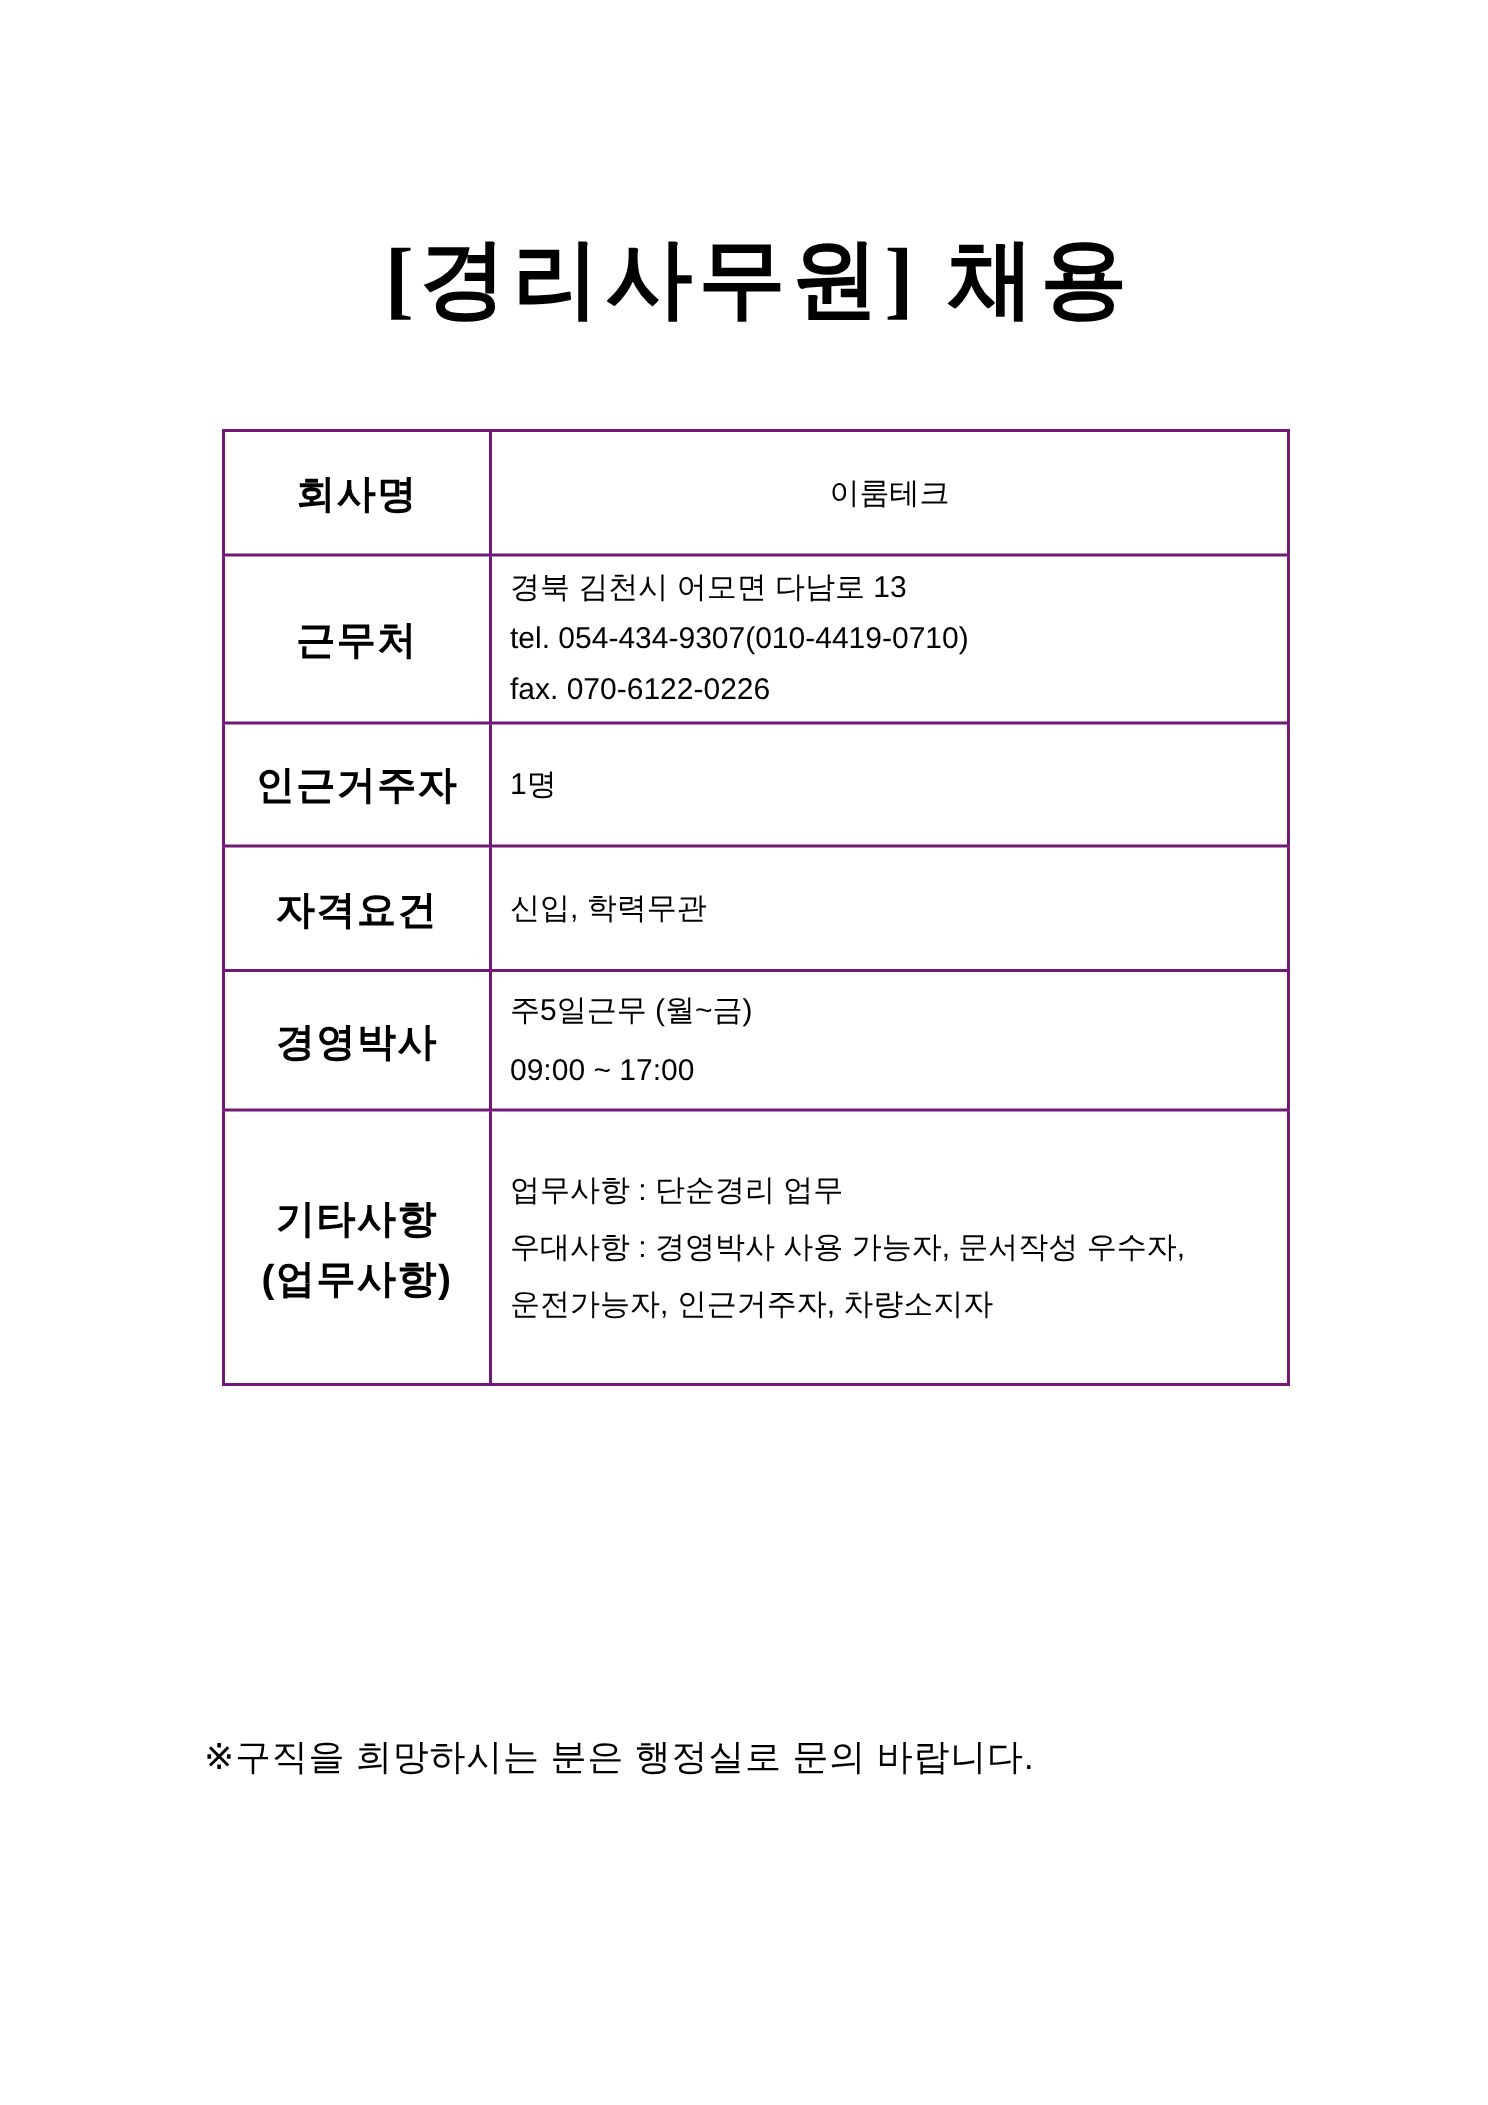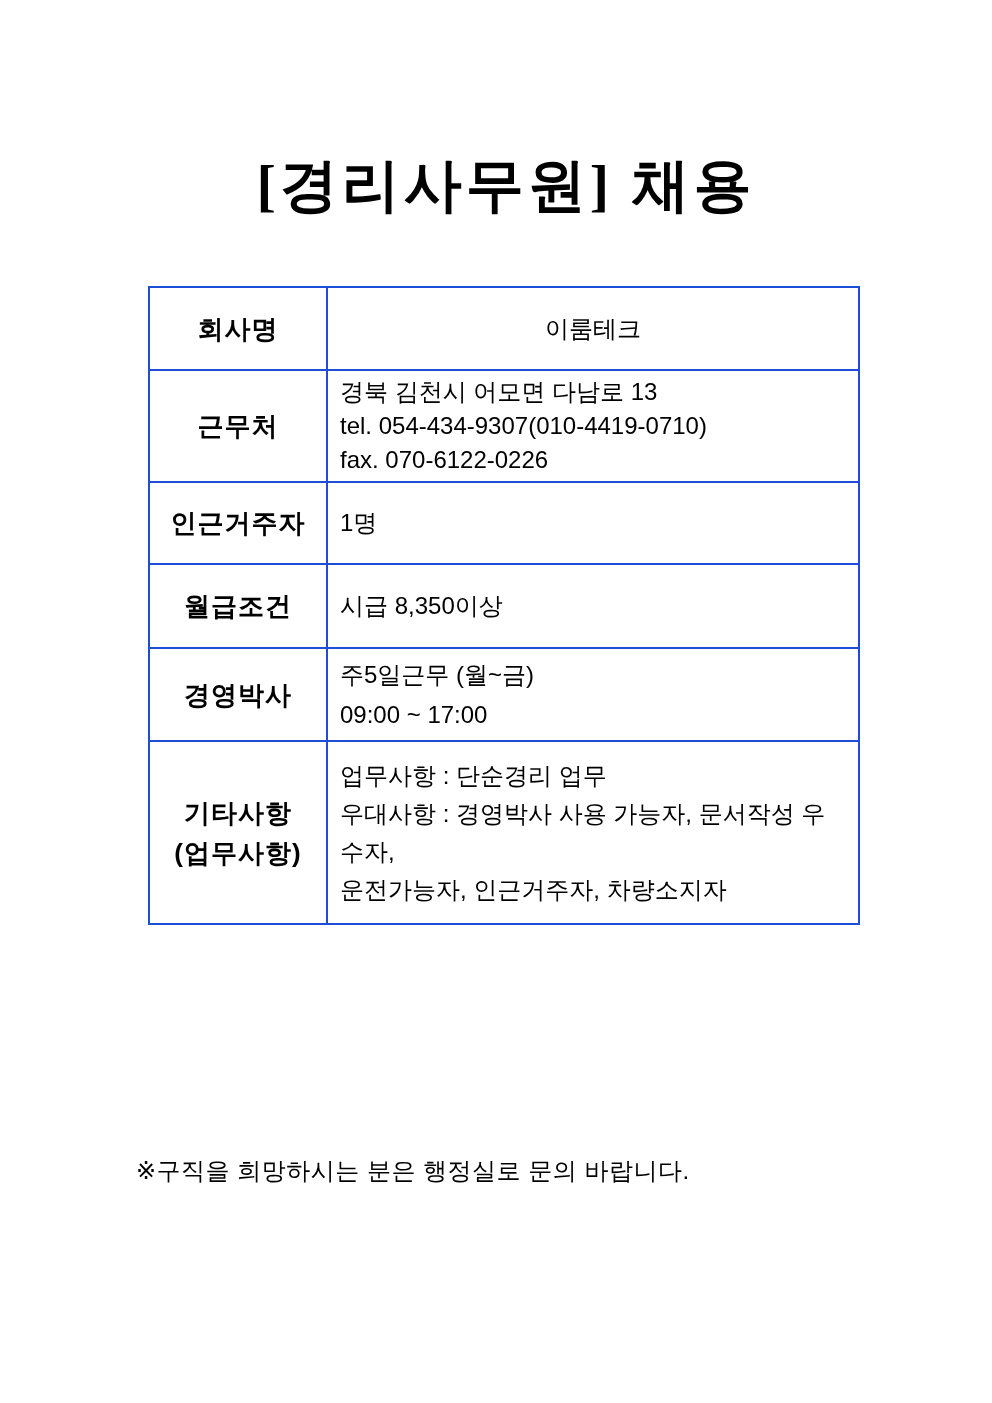--- a/index.html
+++ b/index.html
@@ -13,27 +13,27 @@
     position: absolute; top: 142px; left: 10px; width: 992px; margin: 0;
     text-align: center;
     font-family: "Liberation Serif", "DejaVu Serif", serif;
     font-size: 58px; font-weight: bold; letter-spacing: 4px; line-height: 88px;
     white-space: nowrap;
   }
   .doc-table {
     position: absolute; top: 286px; left: 148px; width: 712px;
     border-collapse: collapse; table-layout: fixed;
   }
-  .doc-table td { border: 2px solid #1d4ed8; overflow: hidden; }
+  .doc-table td { border: 2px solid #701a75; overflow: hidden; }
   .label-cell {
     width: 174px; text-align: center; vertical-align: middle;
     font-weight: bold; font-size: 26px; letter-spacing: 1px; line-height: 40px;
   }
   .value-cell {
-    vertical-align: middle; font-size: 24px;
+    vertical-align: middle; font-size: 20px;
     padding: 4px 28px 4px 12px; line-height: 34px;
   }
   .center { text-align: center; padding-left: 0; padding-right: 0; }
   .lh38 { line-height: 38px; }
   .lh40 { line-height: 40px; }
   tr.r0 { height: 83px; }
   tr.r1 { height: 96px; }
   tr.r2 { height: 82px; }
   tr.r3 { height: 83px; }
   tr.r4 { height: 81px; }
@@ -67,27 +67,27 @@
         <div>tel. 054-434-9307(010-4419-0710)</div>
         <div>fax. 070-6122-0226</div>
       </td>
     </tr>
 
     <tr class="r2">
       <td class="label-cell">인근거주자</td>
       <td class="value-cell">1명</td>
     </tr>
 
+    <tr class="r3">
+      <td class="label-cell">자격요건</td>
+      <td class="value-cell">신입, 학력무관</td>
+    </tr>
 
 
 
-    <tr class="r6">
-      <td class="label-cell">월급조건</td>
-      <td class="value-cell">시급 8,350이상</td>
-    </tr>
 
     <tr class="r7">
       <td class="label-cell">경영박사</td>
       <td class="value-cell lh40">
         <div>주5일근무 (월~금)</div>
         <div>09:00 ~ 17:00</div>
       </td>
     </tr>
 
     <tr class="r8">

